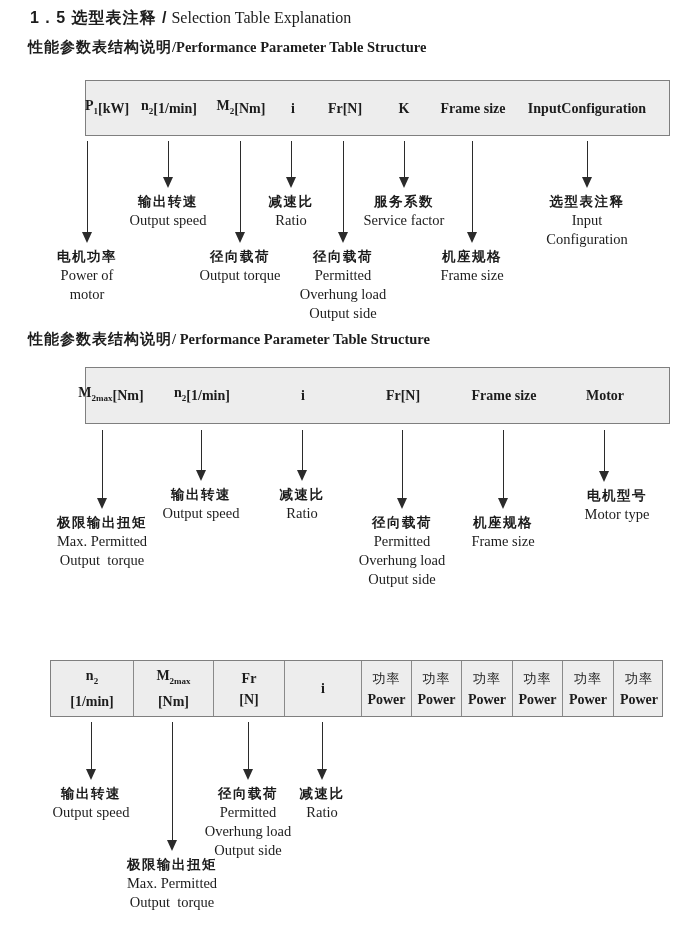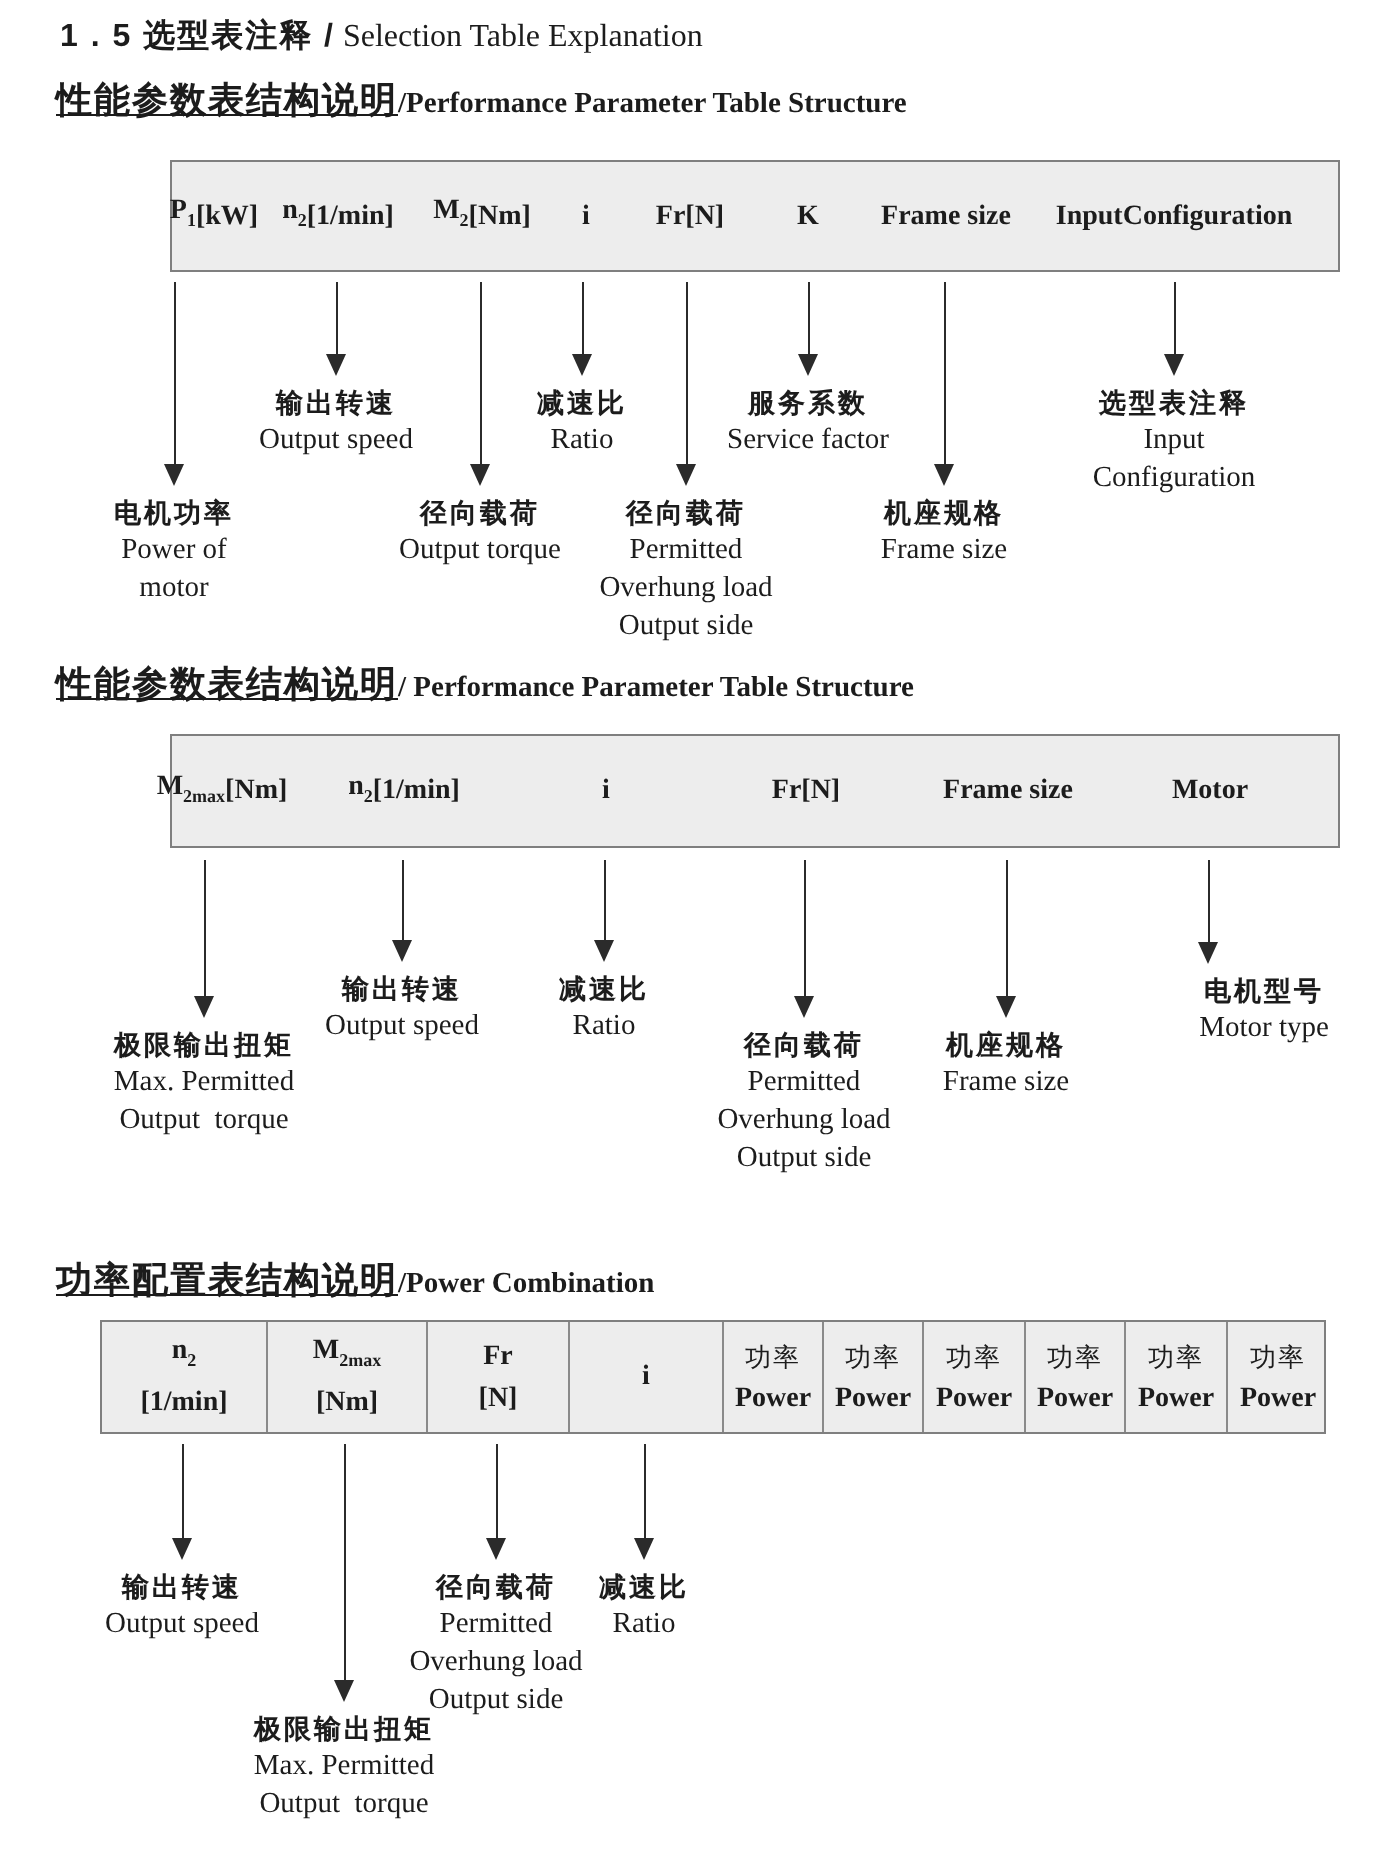--- a/index.html
+++ b/index.html
@@ -5,21 +5,21 @@
   html,body { margin:0; padding:0; background:#ffffff; }
   .page {
     position:relative; width:695px; height:931px; background:#fff;
     font-family:"Liberation Serif", serif; color:#1c1c1c; overflow:hidden;margin-left:20px;
   }
   
   .doc-title { position:absolute; left:10px; top:8px; font-size:16px; white-space:nowrap; }
   .doc-title .zh { font-family:"Liberation Sans", sans-serif; font-weight:bold; letter-spacing:1px; }
   .doc-title .en { font-family:"Liberation Serif", serif; font-weight:normal; }
   .sec-heading { position:absolute; left:8px; white-space:nowrap; }
-  .sec-heading .zh { font-family:"Liberation Sans", sans-serif; font-weight:bold; font-size:18px; letter-spacing:1px;text-decoration:underline; }
+  .sec-heading .zh { font-family:"Liberation Sans", sans-serif; font-weight:bold; font-size:15px; letter-spacing:1px; }
   .sec-heading .en { font-family:"Liberation Serif", serif; font-weight:bold; font-size:14.5px; }
   
   .tbl {
     position:absolute; background:#ededed; border:1px solid #7f7f7f; box-sizing:border-box;
   }
   .cell {
     position:absolute; top:0; bottom:0; transform:translateX(-50%);
     display:flex; flex-direction:row; justify-content:center; align-items:center;
     font-weight:bold; font-size:14px; line-height:21px; white-space:nowrap;
   }
@@ -243,28 +243,25 @@
   <div class="callout" style="left:382px;top:513px">
     <div class="zh">径向载荷</div>
     <div class="en-line">Permitted</div>
     <div class="en-line">Overhung load</div>
     <div class="en-line">Output side</div>
   </div>
   <div class="callout" style="left:483px;top:513px">
     <div class="zh">机座规格</div>
     <div class="en-line">Frame size</div>
   </div>
-  <div class="callout" style="left:612px;top:486px">
+  <div class="callout" style="left:597px;top:486px">
     <div class="zh">电机型号</div>
     <div class="en-line">Motor type</div>
   </div>
 
-  <div class="sec-heading" style="top:628px">
-    <span class="zh">功率配置表结构说明</span><span class="en">/Power Combination</span>
-  </div>
 
   <div class="tbl" style="left:30px;top:660px;width:613px;height:57px">
     <div class="t3row">
       <div class="cell3" style="width:82px">
         <div class="l1"><span>n</span><sub>2</sub></div>
         <div class="l2">[1/min]</div>
       </div>
       <div class="cell3" style="width:80px">
         <div class="l1"><span>M</span><sub>2max</sub></div>
         <div class="l2">[Nm]</div>

